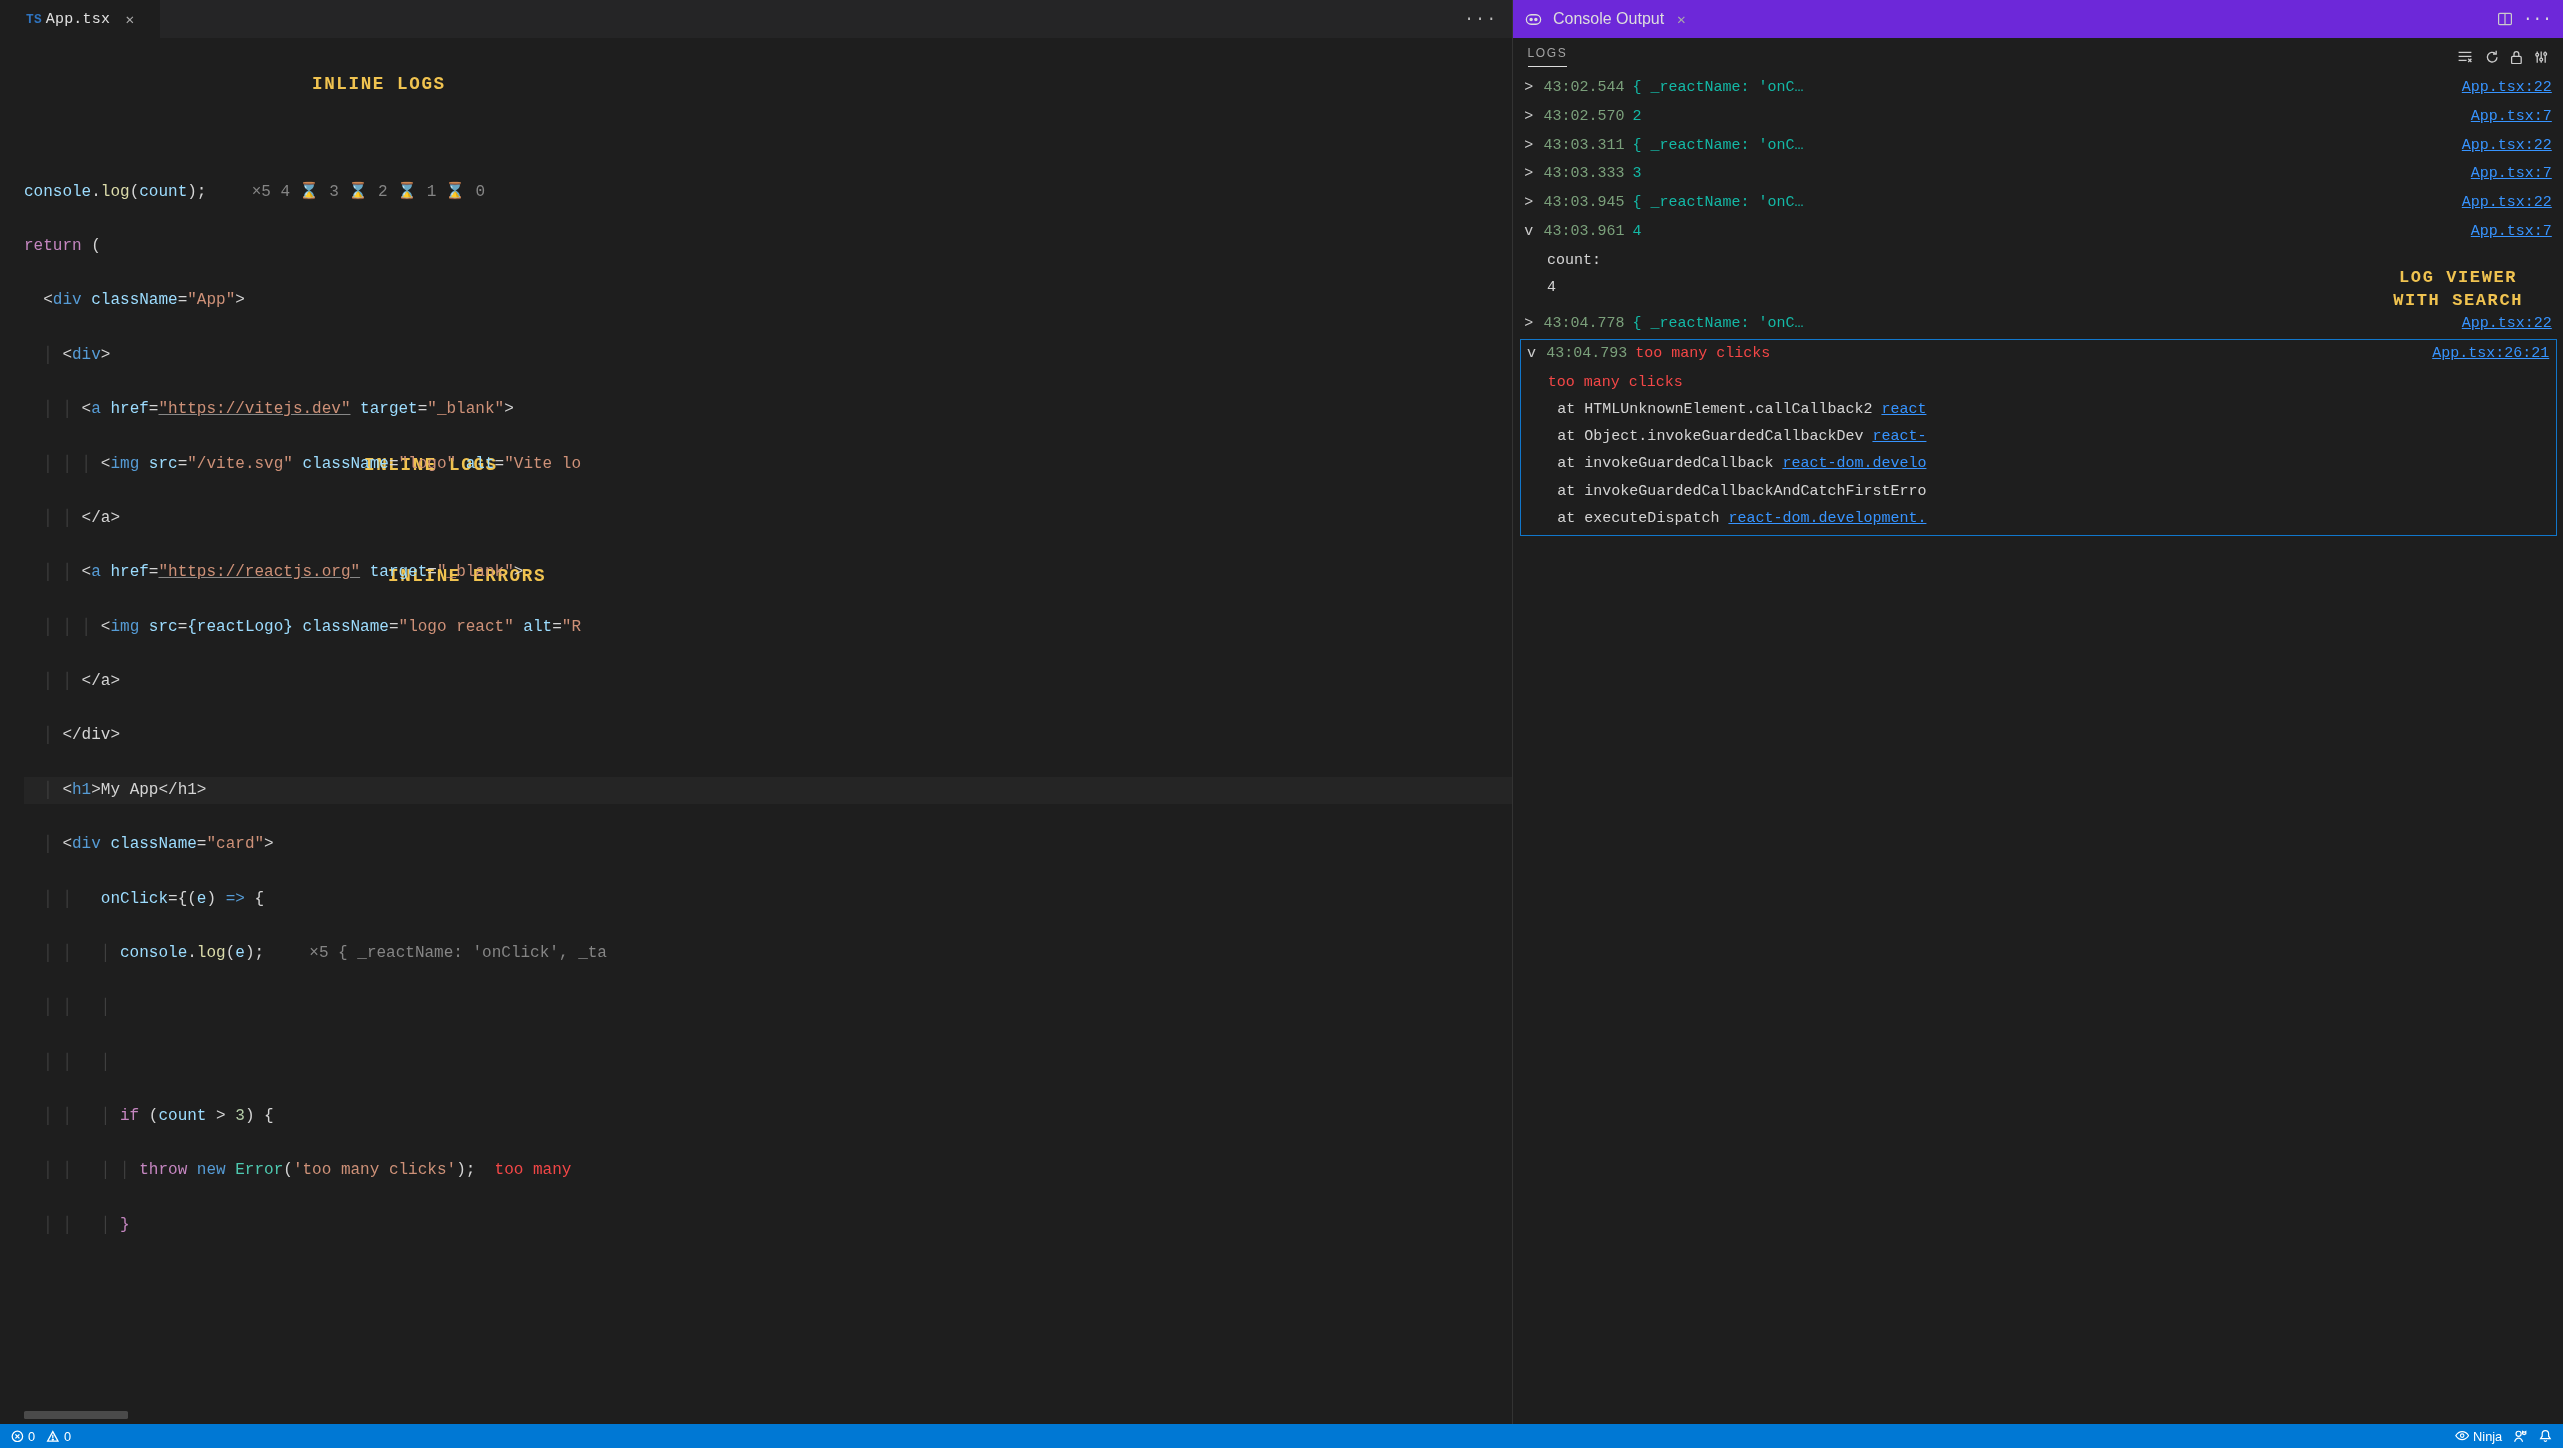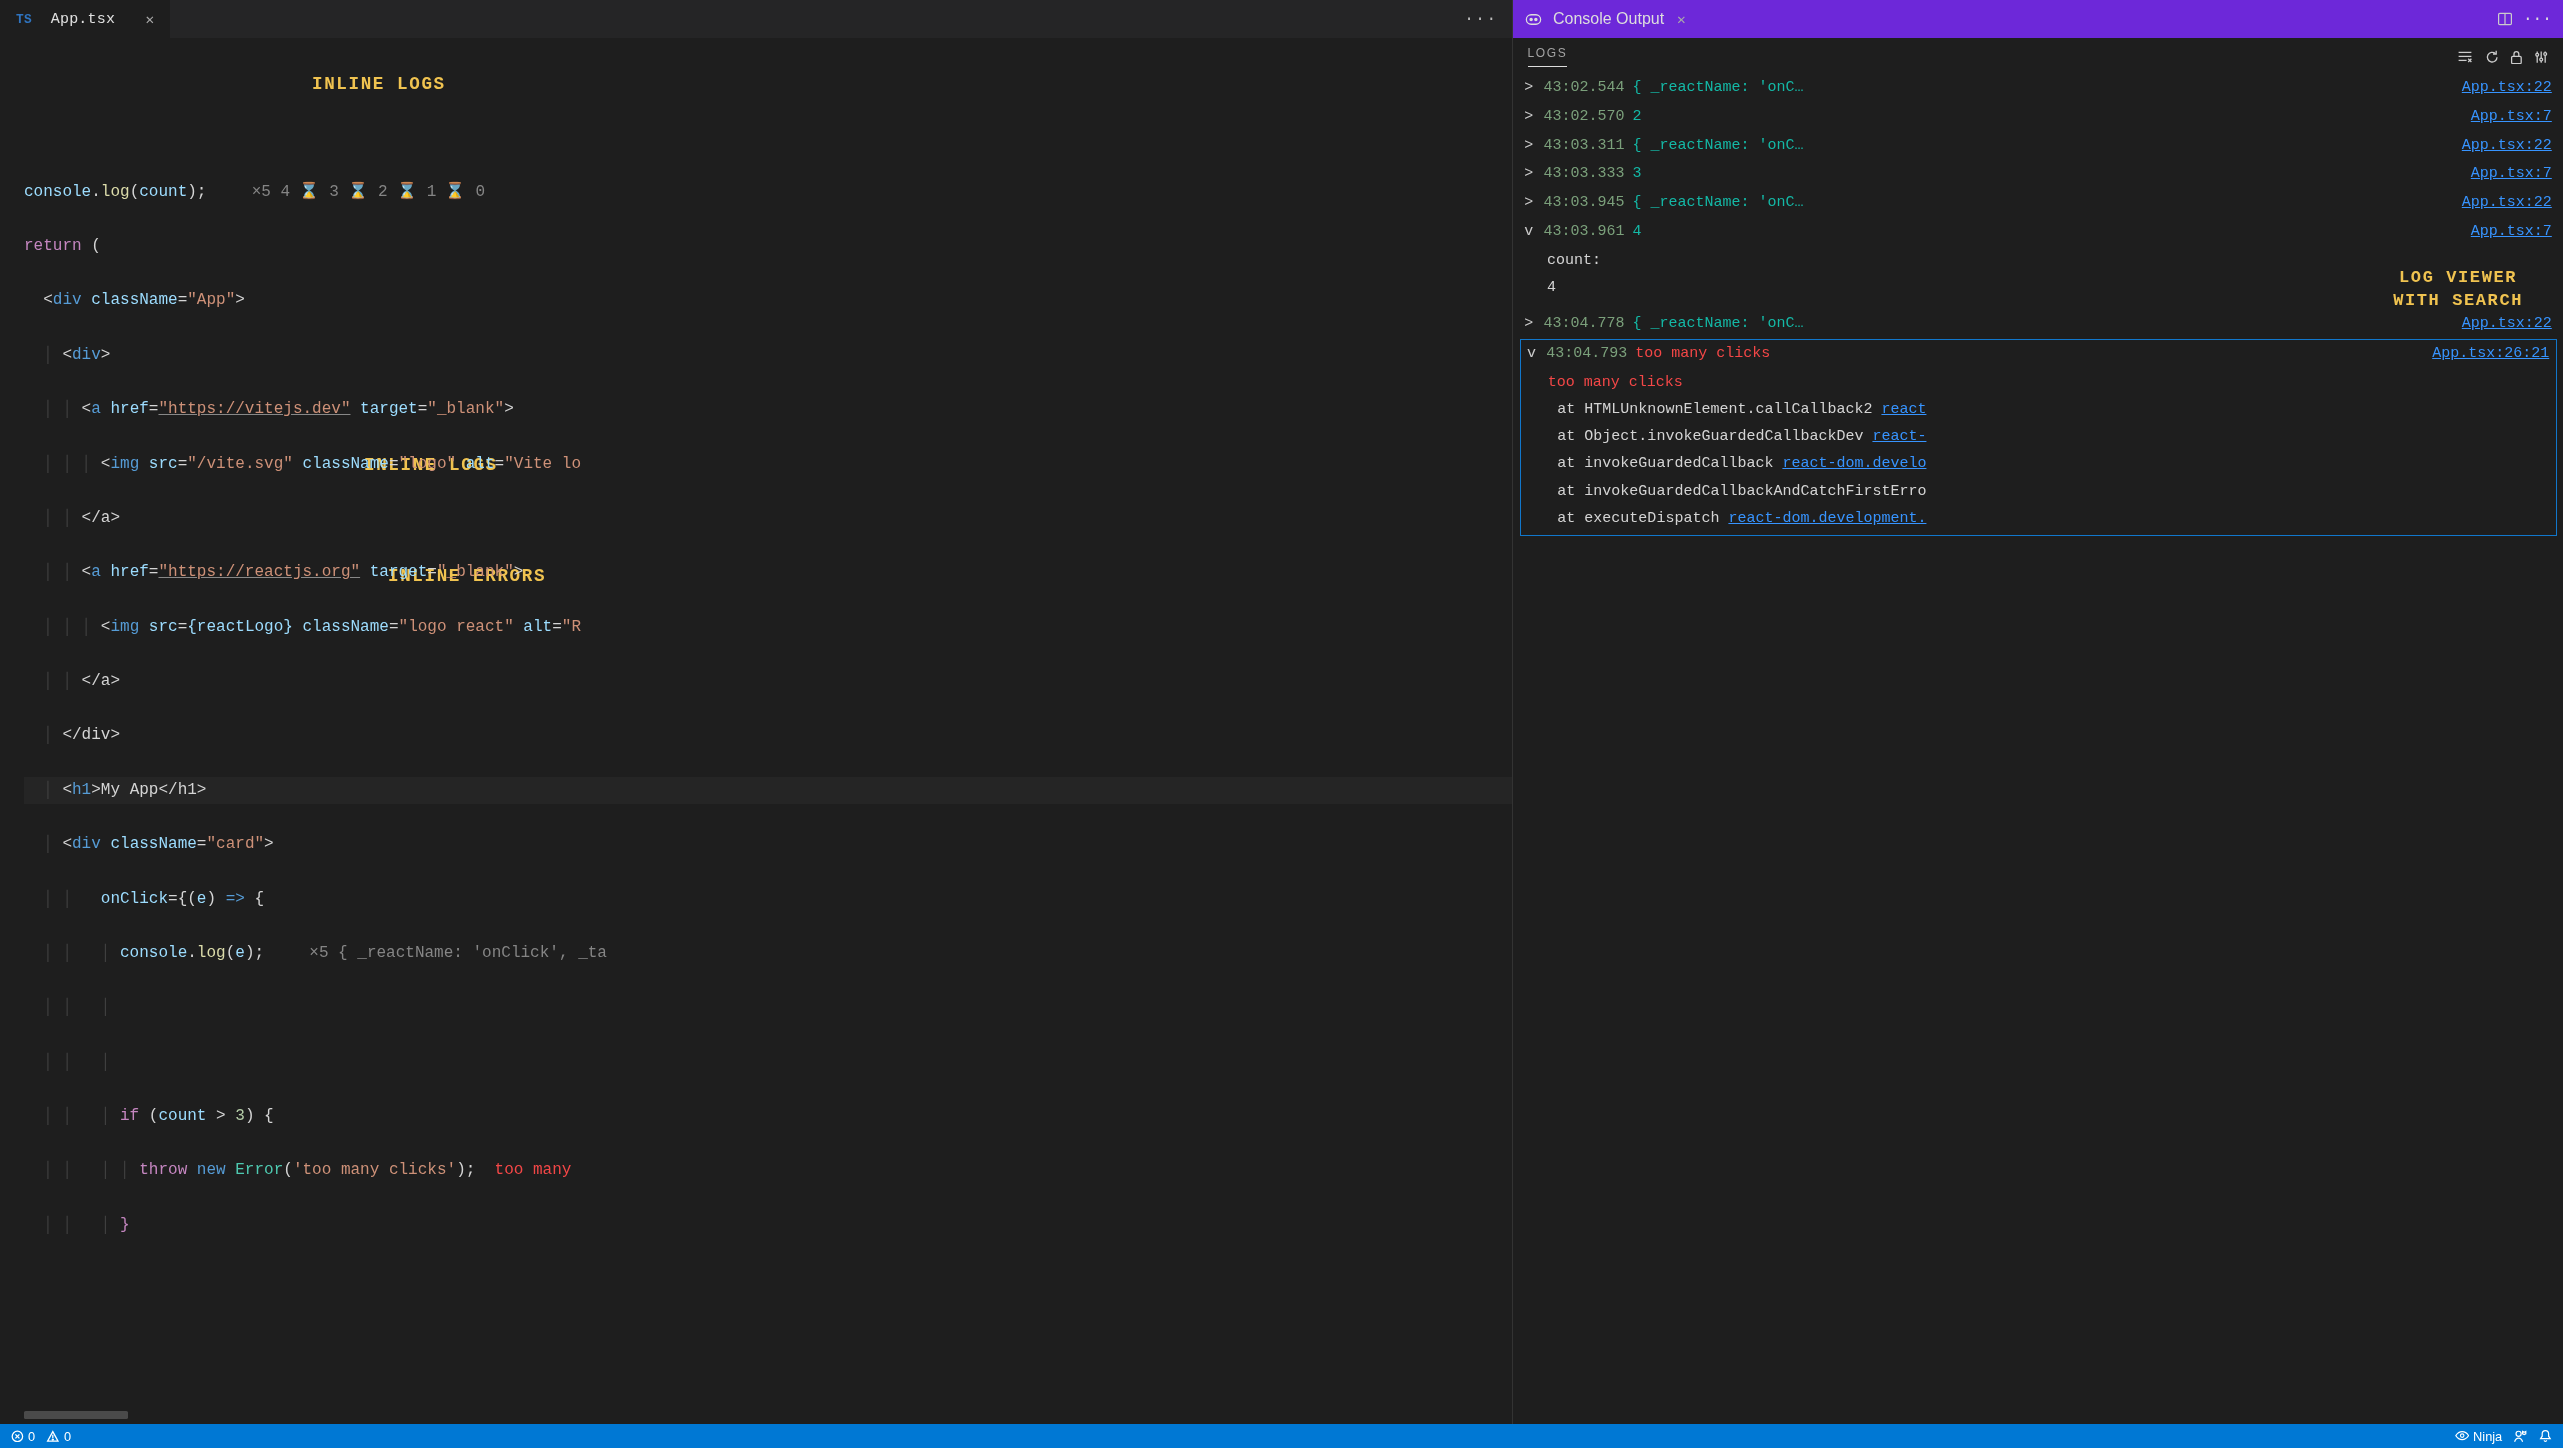--- a/index.html
+++ b/index.html
@@ -4,21 +4,21 @@
   <style>
     * { box-sizing: border-box; margin: 0; padding: 0; }
     html, body { width: 100%; height: 100%; background: #1e1e1e; font-family: Menlo, Monaco, 'Courier New', monospace; font-size: 16px; color: #d4d4d4; overflow: hidden; }
     .app { display: flex; flex-direction: column; width: 100%; height: 100%; }
     .main { display: flex; flex: 1; min-height: 0; }
     .editor-pane { flex: 1 1 59%; display: flex; flex-direction: column; background: #1e1e1e; min-width: 0; }
     .panel-pane { flex: 0 0 41%; display: flex; flex-direction: column; background: #1e1e1e; border-left: 0.8px solid #333; min-width: 0; }
 
     
     .tabs { display: flex; align-items: center; height: 38px; background: #252526; }
-    .tab { display: flex; align-items: center; gap: 19px; padding: 0 16px; height: 100%; background: #1e1e1e; color: #e0e0e0; font-size: 15px; letter-spacing: 0.2px; }
+    .tab { display: flex; align-items: center; gap: 4px; padding: 0 26px; height: 100%; background: #1e1e1e; color: #e0e0e0; font-size: 15px; letter-spacing: 0.2px; }
     .tab .ts-badge { color: #2f74c0; font-weight: 600; font-size: 12.8px; }
     .tab .close { color: #aaa; margin-left: 11.2px; font-size: 14.4px; }
     .tabs-spacer { flex: 1; }
     .tabs-actions { display: flex; align-items: center; gap: 14.4px; padding-right: 14.4px; color: #bbb; }
     .tabs-actions .dot3 { letter-spacing: 1.6px; }
     .icon-btn { cursor: pointer; }
 
     
     .code { flex: 1; overflow: hidden; padding: 4.8px 0 0 24px; line-height: 1.7; white-space: pre; position: relative; }
     .code-line { position: relative; }

